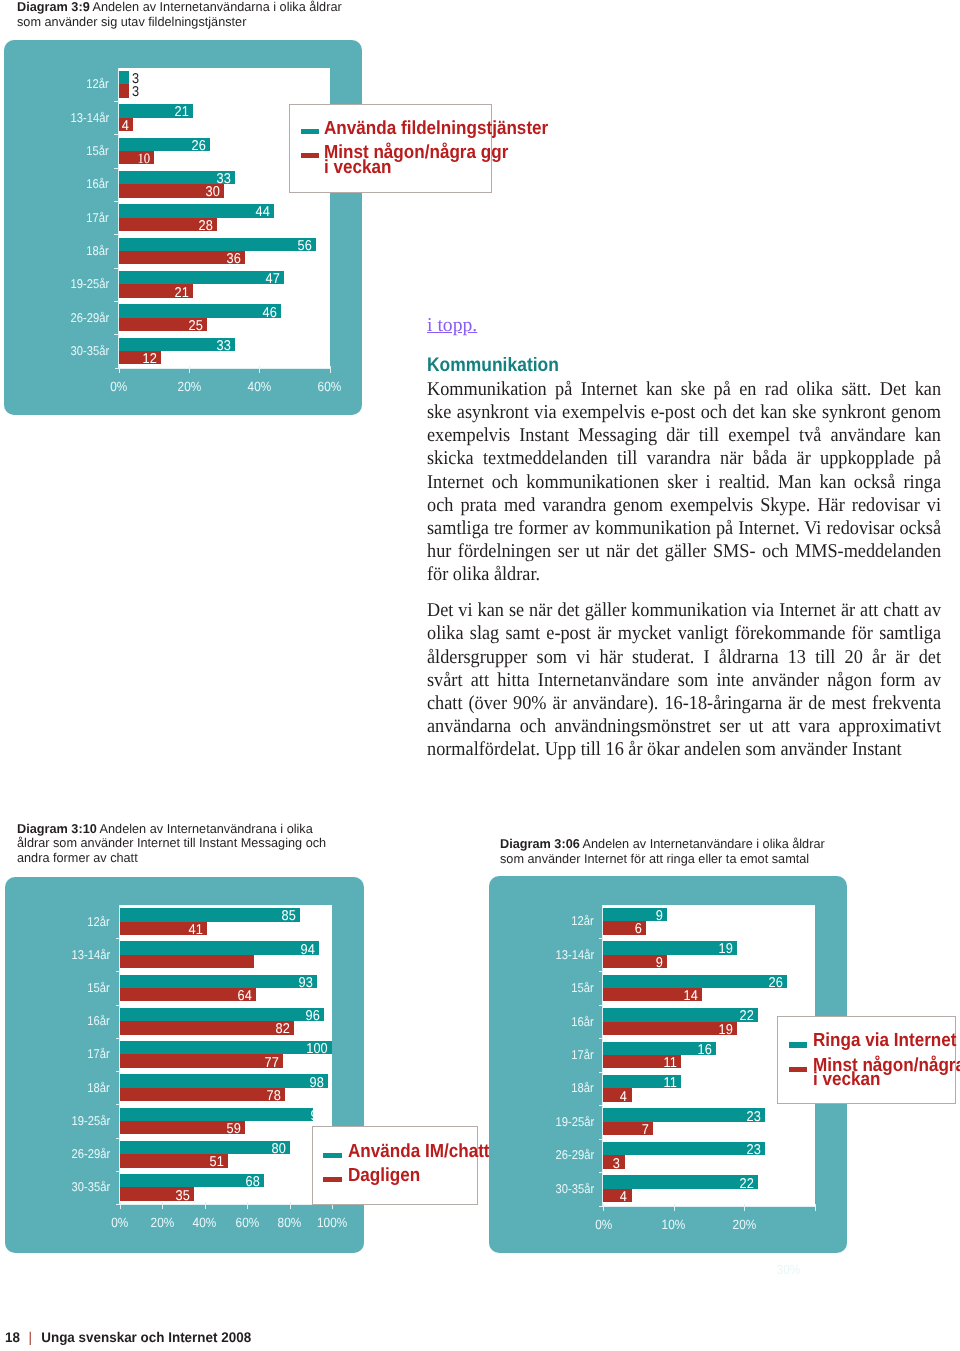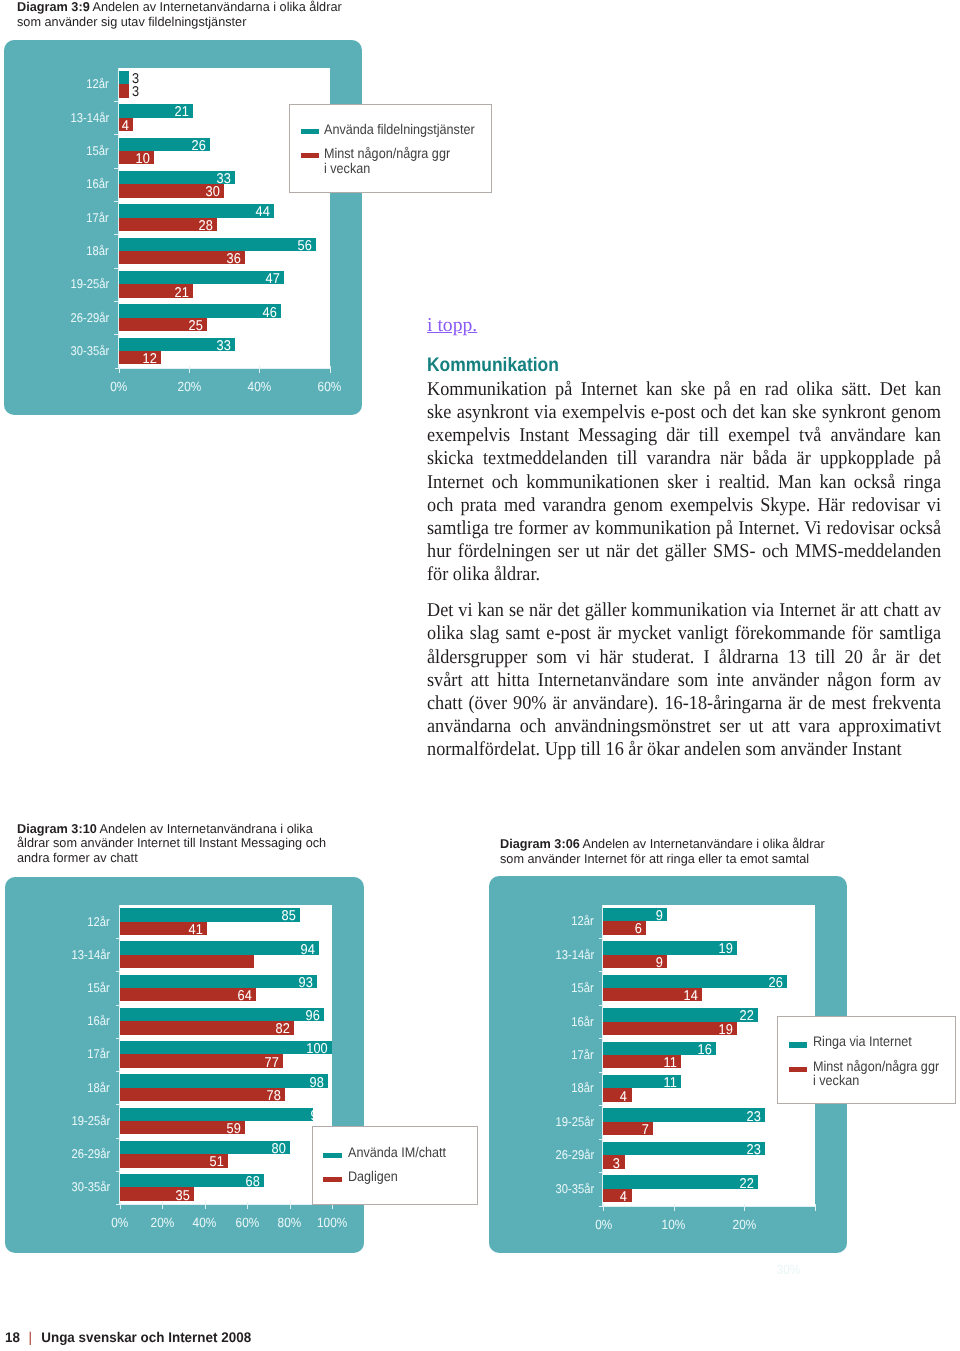--- a/index.html
+++ b/index.html
@@ -28,22 +28,22 @@
             font-family:"Liberation Sans",sans-serif;white-space:nowrap;line-height:13px;}
   .catlabel>i{display:inline-block;font-style:normal;transform:scaleX(0.875);transform-origin:100% 50%;}
   .tick{position:absolute;background:#DFF1F3;}
   .ticklabel{position:absolute;font-size:13.4px;color:#E9F6F7;line-height:13.4px;
              font-family:"Liberation Sans",sans-serif;white-space:nowrap;}
   .ticklabel>i{display:inline-block;font-style:normal;transform:scaleX(0.88);transform-origin:50% 50%;}
   .axisline{position:absolute;background:#DFF1F3;height:1px;}
 
   
   .legend{position:absolute;background:#ffffff;border:1px solid #B4ACA9;}
-  .legend-text{position:absolute;font-size:14px;line-height:14.4px;color:#404040;
-               font-family:"Liberation Sans",sans-serif;white-space:nowrap;}
+  .legend-text{position:absolute;font-size:19px;line-height:14.4px;color:#b91c1c;
+               font-family:"Liberation Sans",sans-serif;white-space:nowrap;font-weight:bold;}
   .legend-text>i{display:inline-block;font-style:normal;transform:scaleX(0.90);transform-origin:0 50%;}
   .legend-swatch{position:absolute;height:5.4px;width:18.4px;}
 
   
   .article{position:absolute;left:427px;top:0;width:514px;}
   .lead{position:absolute;left:0;font-family:"Liberation Serif",serif;font-size:19.66px;
         line-height:23.2px;color:#8b5cf6;white-space:nowrap;text-decoration:underline;}
   .subhead{position:absolute;left:0;font-family:"Liberation Sans",sans-serif;font-size:19.5px;
            font-weight:bold;color:#14807F;line-height:19.5px;white-space:nowrap;}
   .subhead>i{display:inline-block;font-style:normal;transform:scaleX(0.895);transform-origin:0 50%;}
@@ -79,21 +79,21 @@
     <div class="tick" style="left:114.3px;top:101px;width:4.5px;height:1px;"></div>
     <div class="bar" style="left:118.8px;top:104.14px;width:73.85px;height:13.4px;background:#059492;"></div>
     <div class="barlabel" style="left:118.8px;top:105.34px;width:69.64999999999999px;text-align:right;"><i>21</i></div>
     <div class="bar" style="left:118.8px;top:117.54px;width:14.066666666666666px;height:13.4px;background:#B02F24;"></div>
     <div class="barlabel" style="left:118.8px;top:118.74000000000001px;width:9.866666666666667px;text-align:right;"><i>4</i></div>
     <div class="catlabel" style="left:-11px;top:143.9px;width:120px;text-align:right;"><i>15år</i></div>
     <div class="tick" style="left:114.3px;top:134px;width:4.5px;height:1px;"></div>
     <div class="bar" style="left:118.8px;top:137.5px;width:91.43333333333334px;height:13.4px;background:#059492;"></div>
     <div class="barlabel" style="left:118.8px;top:138.7px;width:87.23333333333333px;text-align:right;"><i>26</i></div>
     <div class="bar" style="left:118.8px;top:150.9px;width:35.166666666666664px;height:13.4px;background:#B02F24;"></div>
-    <div class="barlabel" style="left:118.8px;top:152.1px;width:30.966666666666665px;text-align:right;"><i>10</i></div>
+    <div class="barlabel" style="left:118.8px;top:152.1px;width:30.966666666666665px;text-align:right;font-family:Liberation Serif, serif;"><i>10</i></div>
     <div class="catlabel" style="left:-11px;top:177.26px;width:120px;text-align:right;"><i>16år</i></div>
     <div class="tick" style="left:114.3px;top:168px;width:4.5px;height:1px;"></div>
     <div class="bar" style="left:118.8px;top:170.85999999999999px;width:116.05px;height:13.4px;background:#059492;"></div>
     <div class="barlabel" style="left:118.8px;top:172.05999999999997px;width:111.85px;text-align:right;"><i>33</i></div>
     <div class="bar" style="left:118.8px;top:184.26px;width:105.5px;height:13.4px;background:#B02F24;"></div>
     <div class="barlabel" style="left:118.8px;top:185.45999999999998px;width:101.3px;text-align:right;"><i>30</i></div>
     <div class="catlabel" style="left:-11px;top:210.62px;width:120px;text-align:right;"><i>17år</i></div>
     <div class="tick" style="left:114.3px;top:201px;width:4.5px;height:1px;"></div>
     <div class="bar" style="left:118.8px;top:204.22px;width:154.73333333333332px;height:13.4px;background:#059492;"></div>
     <div class="barlabel" style="left:118.8px;top:205.42px;width:150.53333333333333px;text-align:right;"><i>44</i></div>

